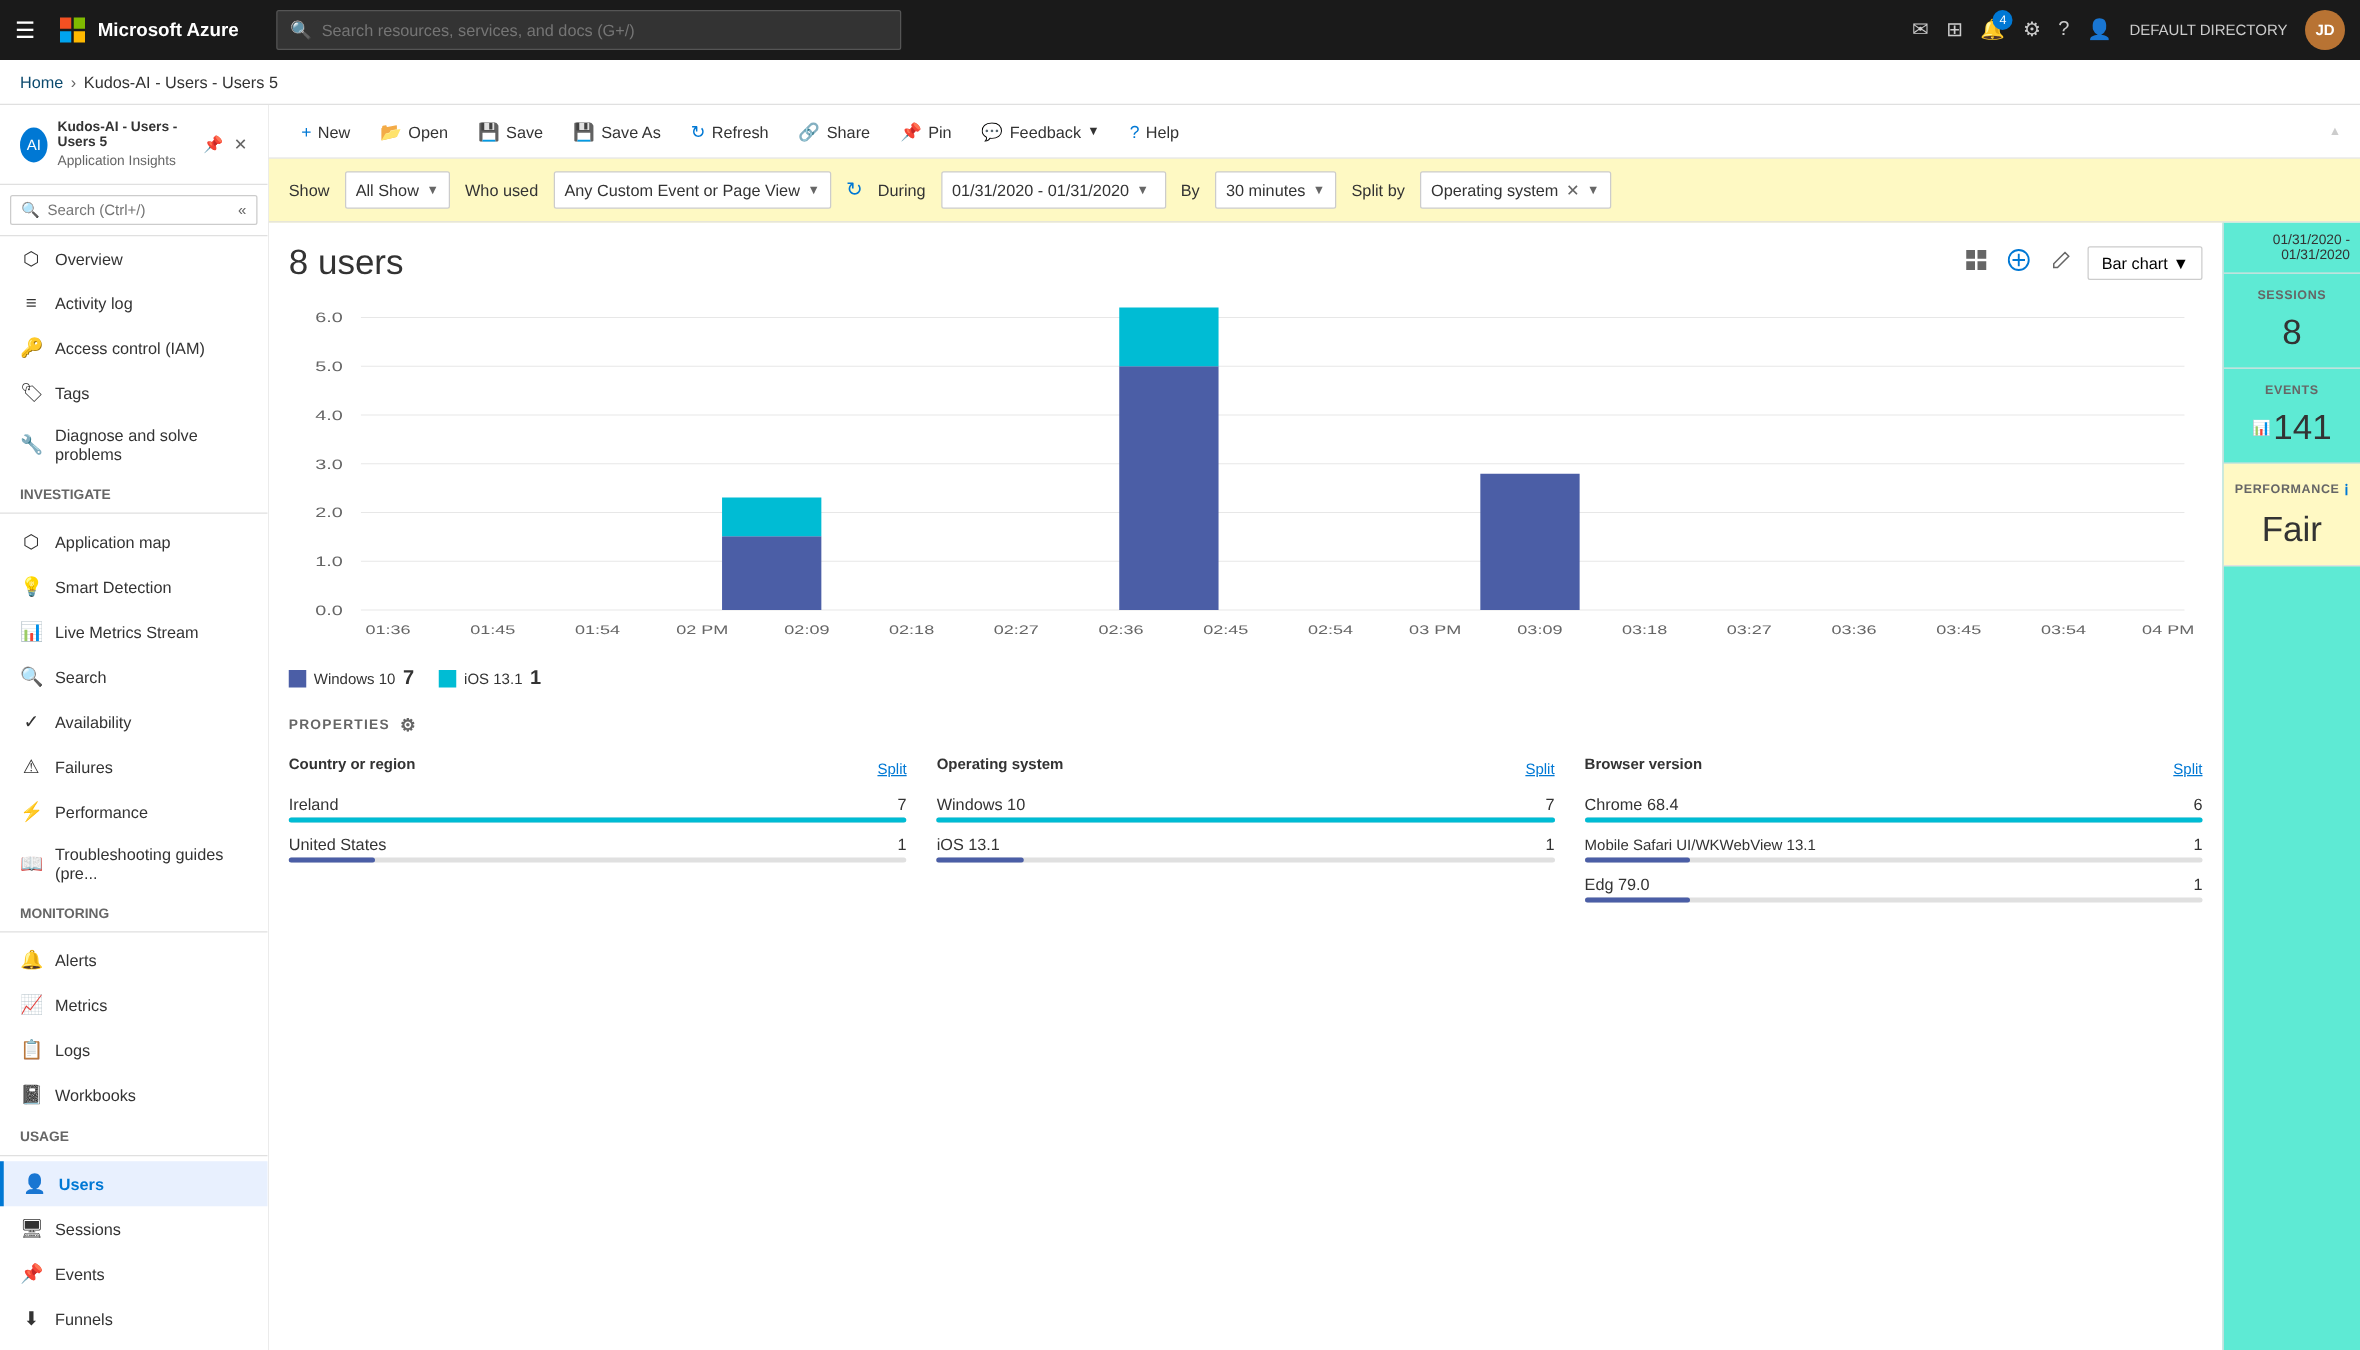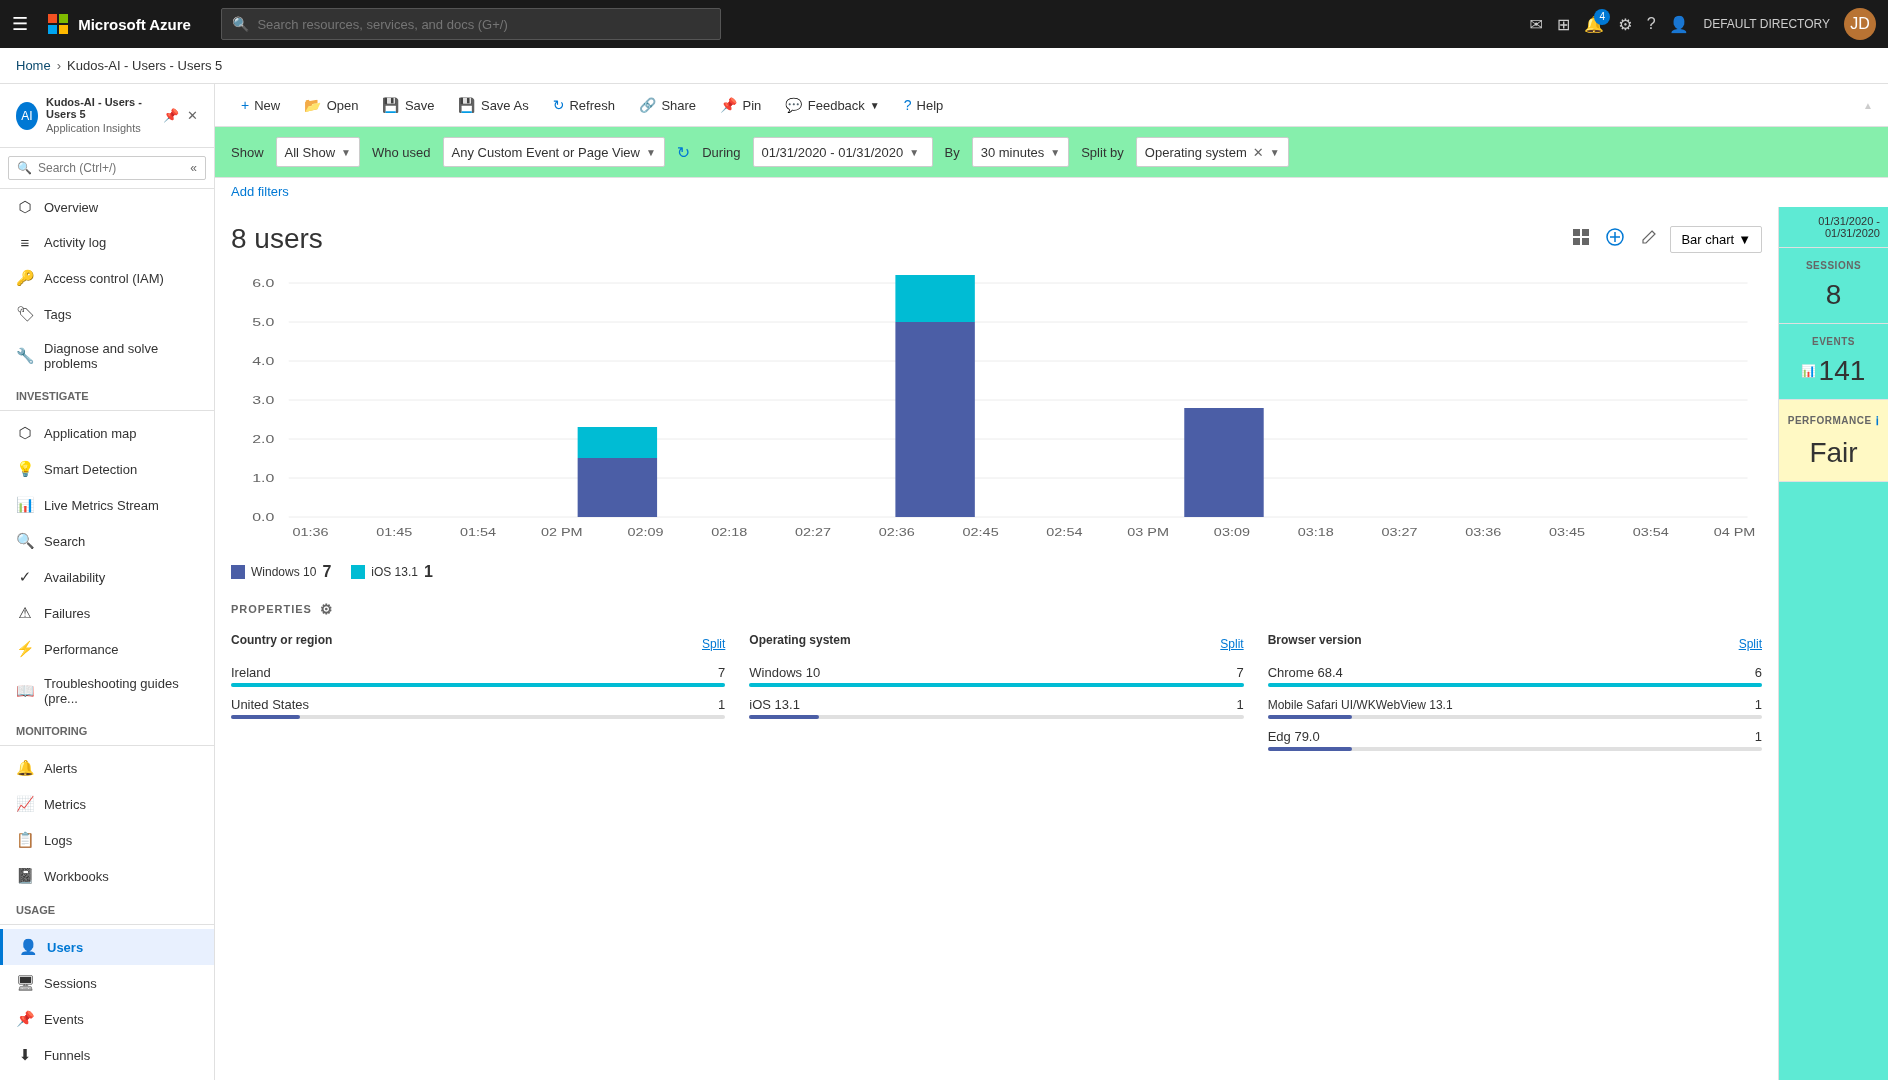--- a/index.html
+++ b/index.html
@@ -9,21 +9,21 @@
     .topbar { background: #1a1a1a; height: 48px; display: flex; align-items: center; padding: 0 12px; gap: 10px; }
     .topbar-hamburger { color: #fff; font-size: 18px; cursor: pointer; margin-right: 8px; }
     .topbar-logo { display: flex; align-items: center; gap: 8px; color: #fff; font-size: 15px; font-weight: 600; margin-right: 20px; }
     .topbar-logo-icon { width: 24px; height: 24px; }
     .topbar-search { flex: 1; max-width: 500px; background: #333; border: 1px solid #555; border-radius: 2px; display: flex; align-items: center; padding: 0 10px; height: 32px; gap: 8px; }
     .topbar-search input { background: transparent; border: none; outline: none; color: #ccc; font-size: 13px; width: 100%; }
     .topbar-search-icon { color: #aaa; font-size: 14px; }
     .topbar-icons { display: flex; align-items: center; gap: 14px; margin-left: auto; color: #ccc; }
     .topbar-icon { font-size: 16px; cursor: pointer; position: relative; }
     .topbar-badge { position: absolute; top: -6px; right: -6px; background: #0078d4; color: #fff; border-radius: 50%; width: 16px; height: 16px; font-size: 10px; display: flex; align-items: center; justify-content: center; }
-    .topbar-user { background: #b87333; color: #fff; border-radius: 50%; width: 32px; height: 32px; display: flex; align-items: center; justify-content: center; font-size: 16px; font-weight: 400; }
+    .topbar-user { background: #b87333; color: #fff; border-radius: 50%; width: 32px; height: 32px; display: flex; align-items: center; justify-content: center; font-size: 12px; font-weight: 700; }
     .topbar-directory { color: #ccc; font-size: 12px; }
 
     
     .breadcrumb { background: #fff; height: 36px; display: flex; align-items: center; padding: 0 16px; gap: 6px; border-bottom: 1px solid #e0e0e0; font-size: 13px; }
     .breadcrumb a { color: #0c4a6e; text-decoration: none; }
     .breadcrumb-sep { color: #666; }
     .breadcrumb-current { color: #333; }
 
     
     .main-layout { display: flex; height: calc(1080px - 84px); }
@@ -46,21 +46,21 @@
 
     
     .content { flex: 1; display: flex; flex-direction: column; overflow: hidden; background: #fff; }
 
     
     .toolbar { display: flex; align-items: center; gap: 4px; padding: 8px 16px; border-bottom: 1px solid #e0e0e0; background: #fff; }
     .toolbar-btn { display: flex; align-items: center; gap: 5px; padding: 5px 10px; border: none; background: transparent; cursor: pointer; color: #333; font-size: 13px; border-radius: 2px; }
     .toolbar-btn-icon { font-size: 14px; color: #0078d4; }
 
     
-    .filterbar { display: flex; align-items: center; gap: 12px; padding: 10px 16px; border-bottom: 1px solid #e0e0e0; background: #86efac; flex-wrap: wrap; }
+    .filterbar { display: flex; align-items: center; gap: 12px; padding: 10px 16px; border-bottom: 1px solid #e0e0e0; background: #fef9c3; flex-wrap: wrap; }
     .filter-label { font-size: 13px; color: #333; }
     .filter-select { display: flex; align-items: center; border: 1px solid #ccc; border-radius: 2px; padding: 4px 8px; background: #fff; cursor: pointer; gap: 6px; font-size: 13px; height: 30px; }
     .filter-select-arrow { color: #666; font-size: 10px; }
     .filter-refresh-icon { color: #0078d4; font-size: 16px; cursor: pointer; }
     .add-filters-link { color: #0078d4; font-size: 13px; cursor: pointer; text-decoration: none; margin-top: 4px; display: block; }
 
     
     .chart-section { flex: 1; display: flex; overflow: hidden; }
     .chart-main { flex: 1; padding: 16px; overflow-y: auto; }
     .chart-right { width: 110px; background: #5eead4; border-left: 1px solid #e0e0e0; display: flex; flex-direction: column; }
@@ -336,23 +336,20 @@
         <span>30 minutes</span>
         <span class="filter-select-arrow">▼</span>
       </div>
       <span class="filter-label">Split by</span>
       <div class="filter-select">
         <span>Operating system</span>
         <span style="color:#666;cursor:pointer">✕</span>
         <span class="filter-select-arrow">▼</span>
       </div>
     </div>
-    <div style="padding: 2px 16px 8px;">
-      <a href="#" class="add-filters-link">Add filters</a>
-    </div>
 
     <div class="chart-section">
       <div class="chart-main">
 
         <div class="users-header">
           <span class="users-count">8 users</span>
           <div class="chart-controls">
             <button class="chart-icon-btn" title="Table view">
               <svg width="18" height="18" viewBox="0 0 18 18" fill="none">
                   <rect x="1" y="1" width="7" height="7" fill="#666"></rect>

